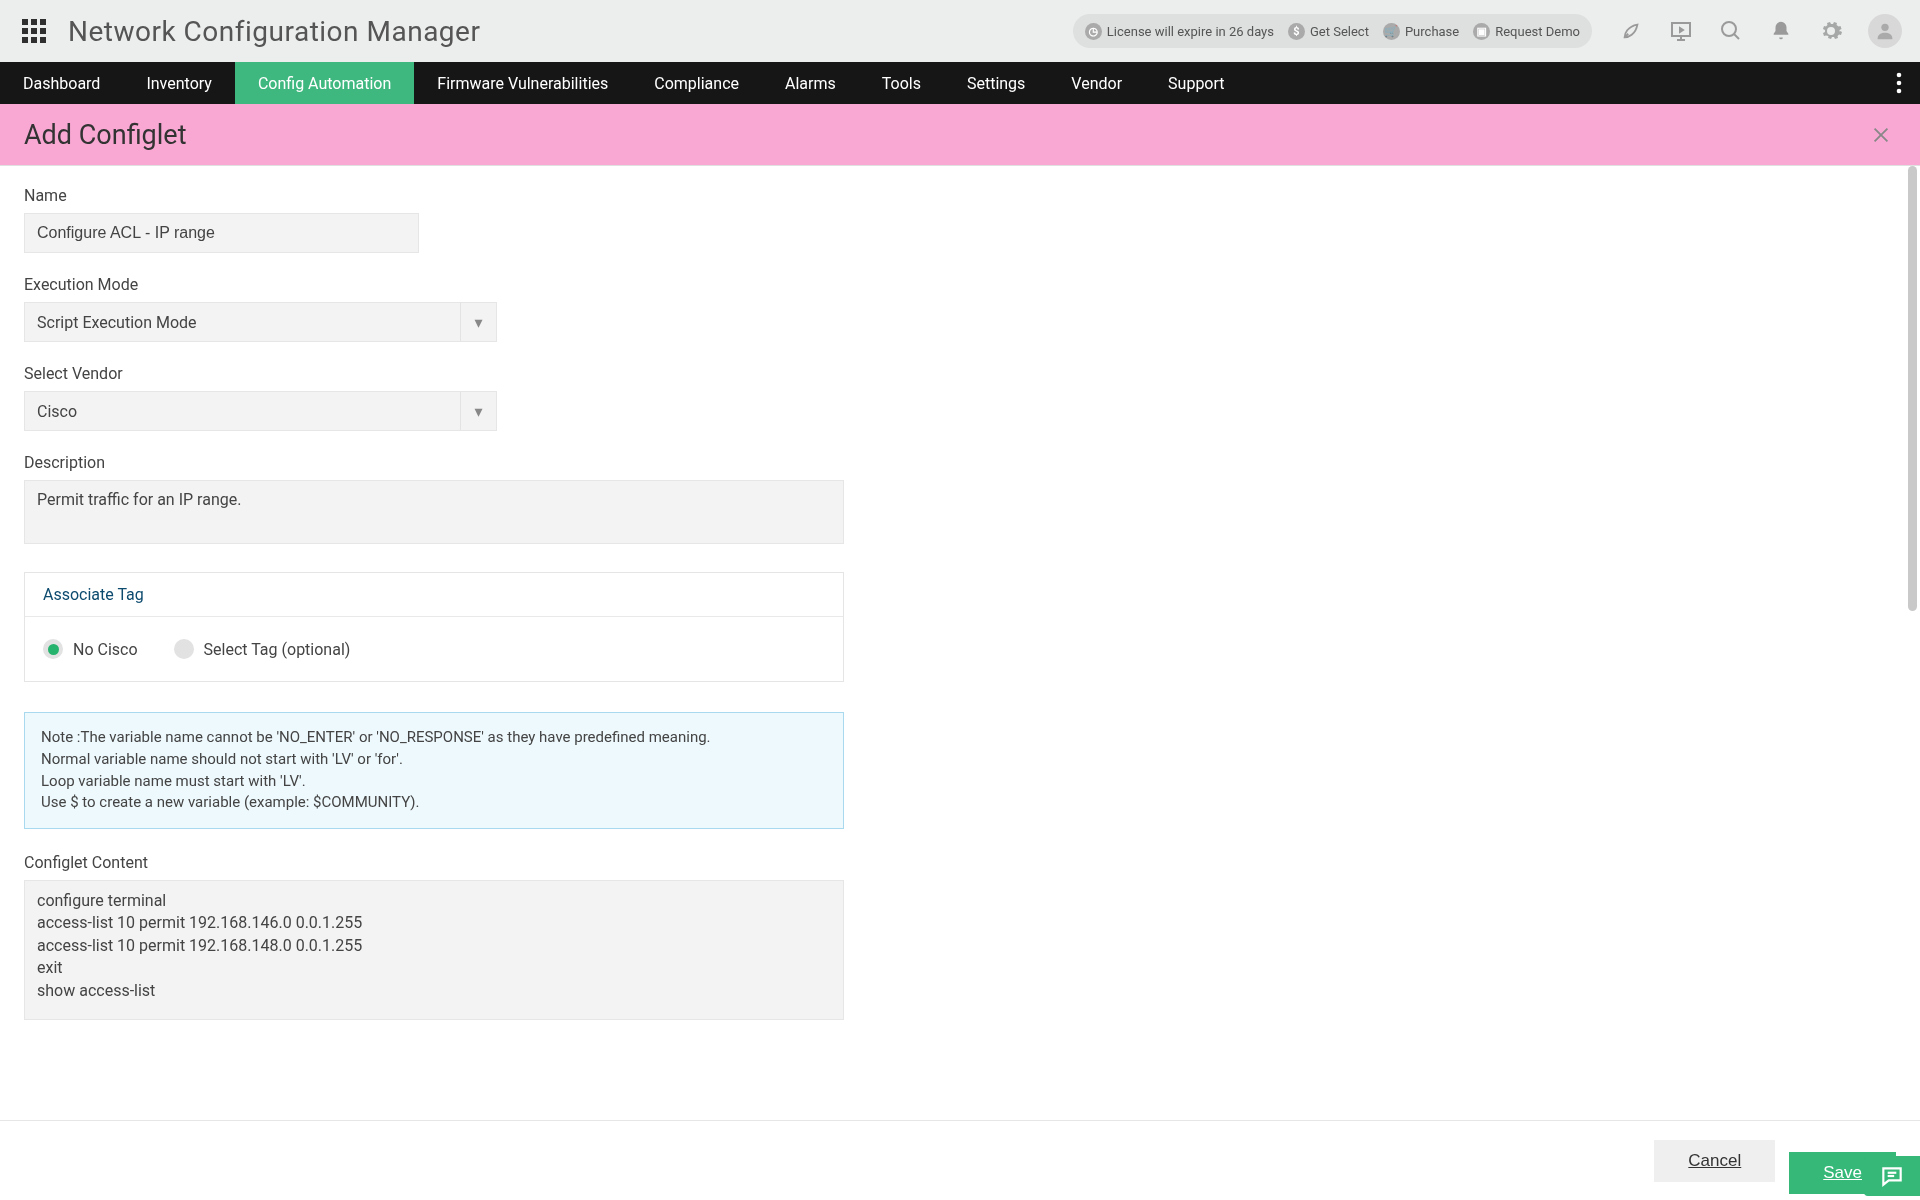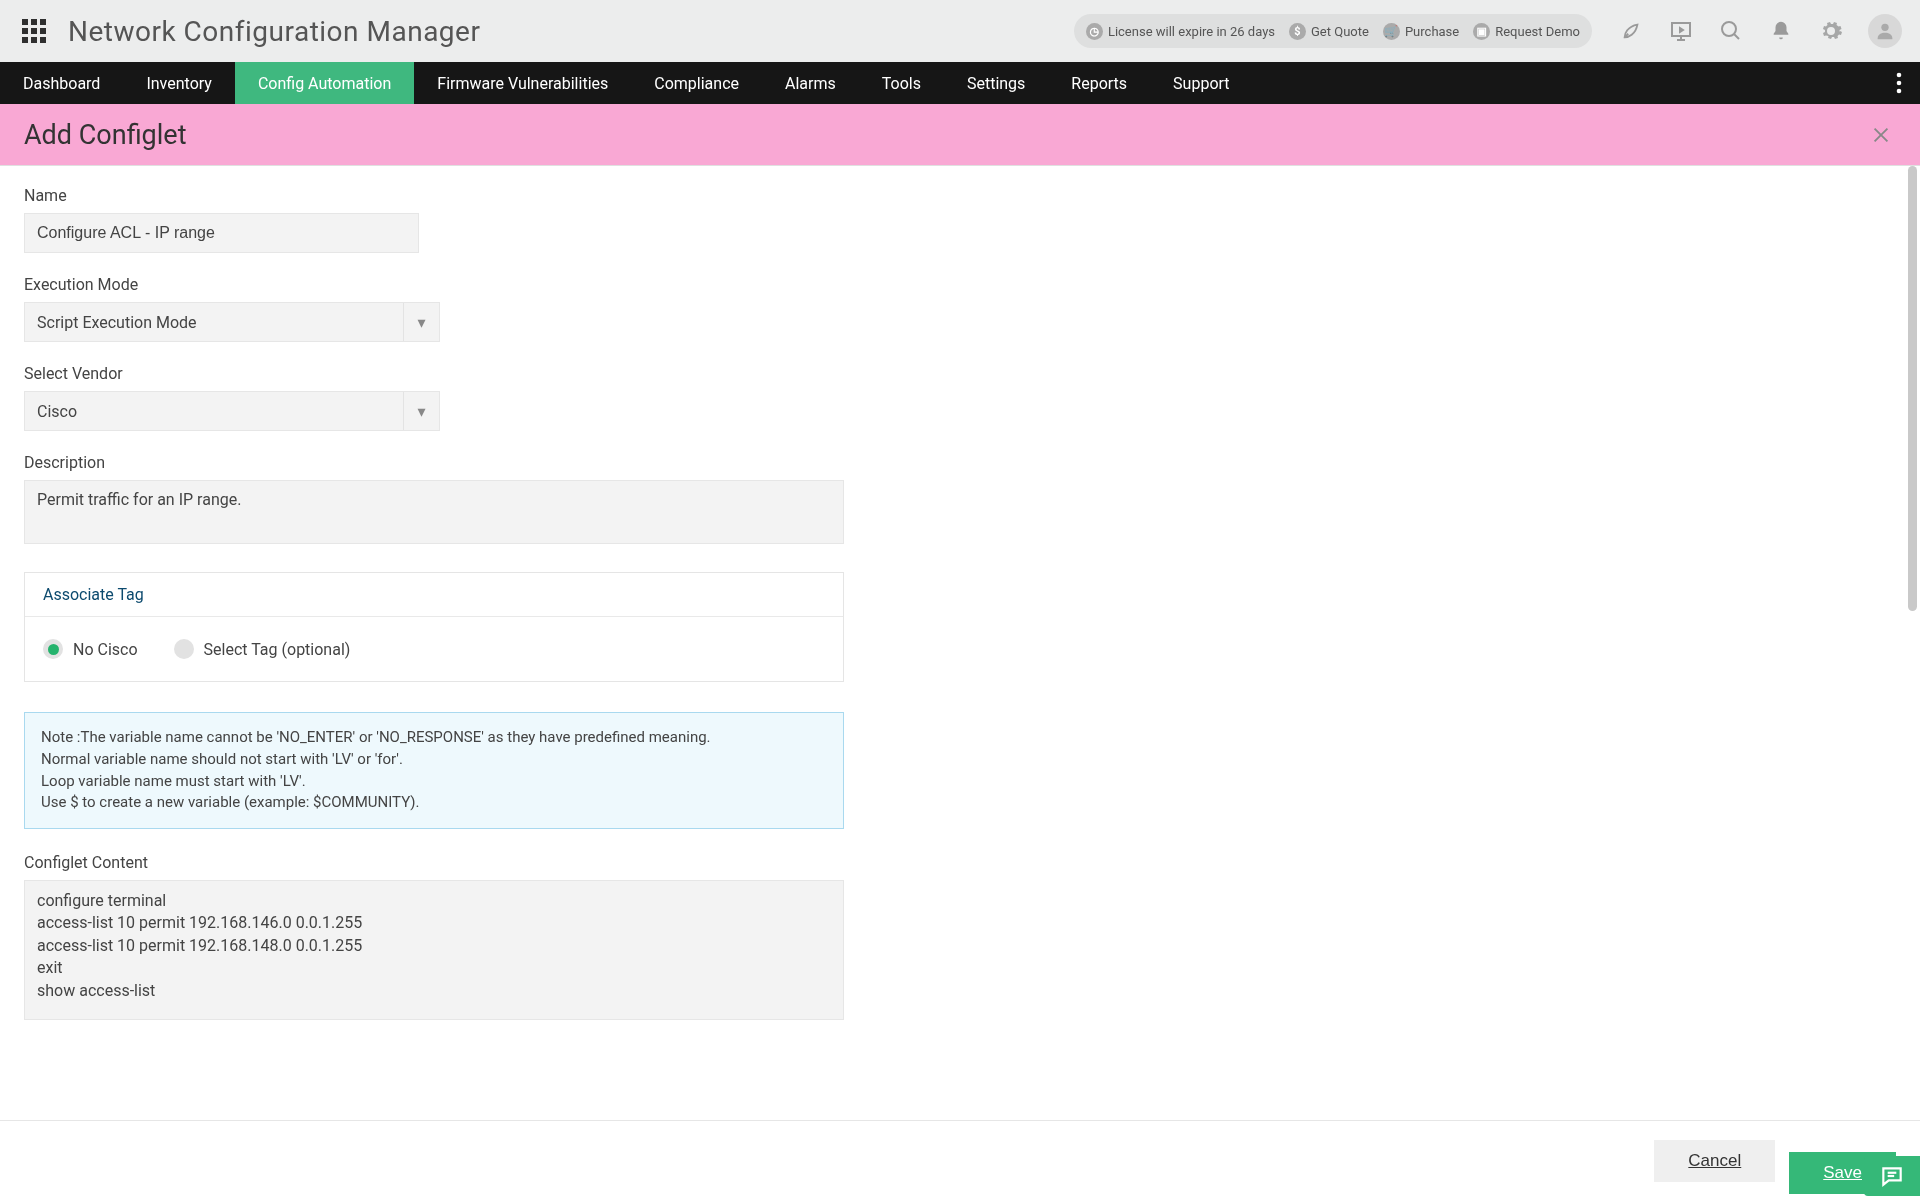--- a/index.html
+++ b/index.html
@@ -113,21 +113,21 @@
   .field-label { font-size:16px; color:#444; margin-bottom:8px; }
   .txt-input, .select-box, .text-area, .code-area {
     background:#f3f3f3;
     border:1px solid #e6e6e6;
     font-size:16px;
     color:#444;
     padding: 9px 12px;
   }
   .txt-input { width:395px; height:40px; margin-bottom:22px; }
   .select-box {
-    width:416px; height:40px; margin-bottom:22px;
+    width:473px; height:40px; margin-bottom:22px;
     display:flex; align-items:center; position:relative;
     padding-right:60px;
     cursor:pointer;
   }
   .select-caret {
     position:absolute; right:0; top:0; bottom:0; width:36px;
     border-left:1px solid #e3e3e3;
     display:flex;align-items:center;justify-content:center;
     color:#888;
   }
@@ -224,21 +224,21 @@
   </div>
   <div class="app-title">Network Configuration Manager</div>
   <div class="topbar-spacer"></div>
   <div class="pill-bar">
     <div class="pill-item">
       <span class="pill-icon">◷</span>
       <span>License will expire in 26 days</span>
     </div>
     <div class="pill-item">
       <span class="pill-icon">$</span>
-      <span>Get Quote</span>
+      <span>Get Select</span>
     </div>
     <div class="pill-item">
       <span class="pill-icon">🛒</span>
       <span>Purchase</span>
     </div>
     <div class="pill-item">
       <span class="pill-icon">▣</span>
       <span>Request Demo</span>
     </div>
   </div>
@@ -284,21 +284,21 @@
 
 <div class="navbar" id="navbar">
   <div class="nav-item">Dashboard</div>
     <div class="nav-item">Inventory</div>
     <div class="nav-item active">Config Automation</div>
     <div class="nav-item">Firmware Vulnerabilities</div>
     <div class="nav-item">Compliance</div>
     <div class="nav-item">Alarms</div>
     <div class="nav-item">Tools</div>
     <div class="nav-item">Settings</div>
-    <div class="nav-item">Reports</div>
+    <div class="nav-item">Vendor</div>
     <div class="nav-item">Support</div>
     <div class="nav-spacer"></div>
   <div class="nav-kebab">
     <svg width="6" height="22" viewBox="0 0 6 22" fill="currentColor">
         <circle cx="3" cy="3" r="2.3"></circle>
         <circle cx="3" cy="11" r="2.3"></circle>
         <circle cx="3" cy="19" r="2.3"></circle>
       </svg>
   </div>
 </div>

